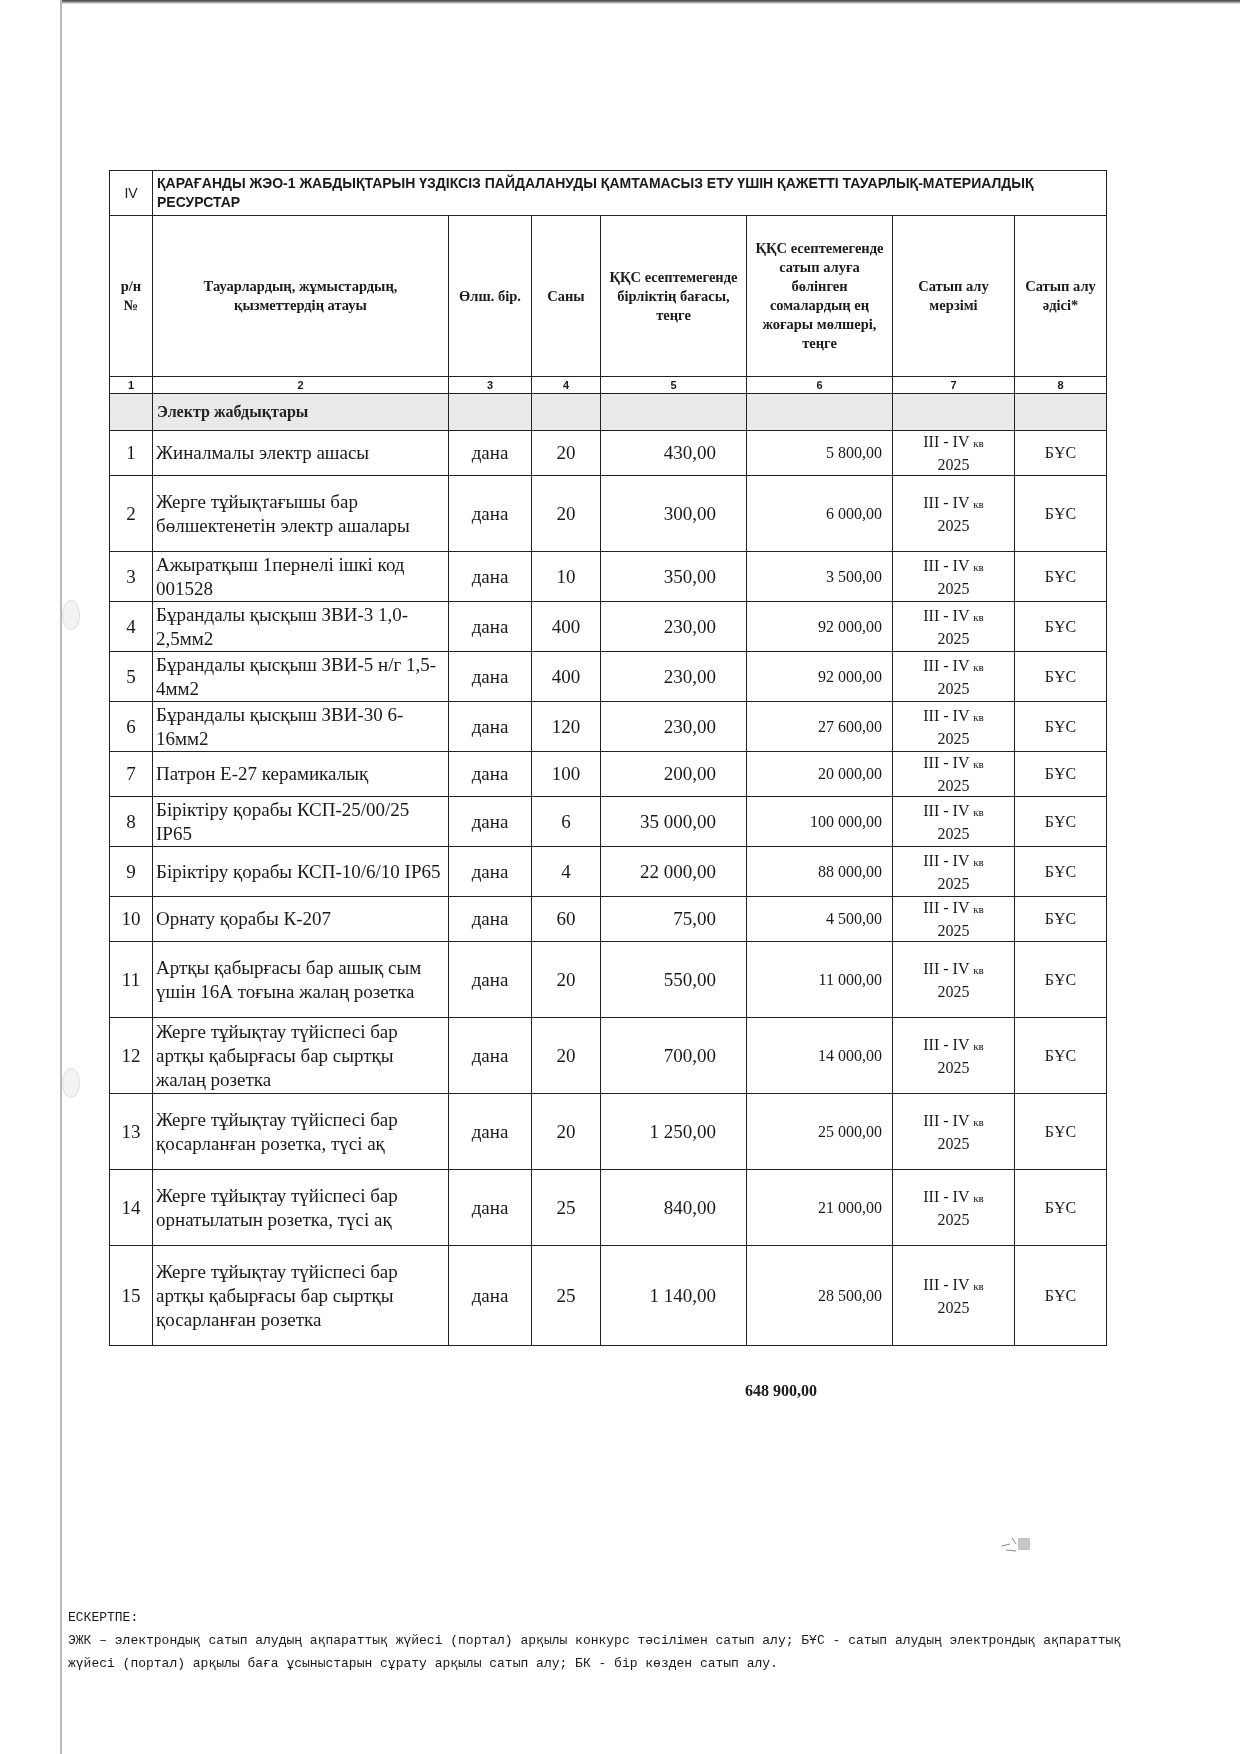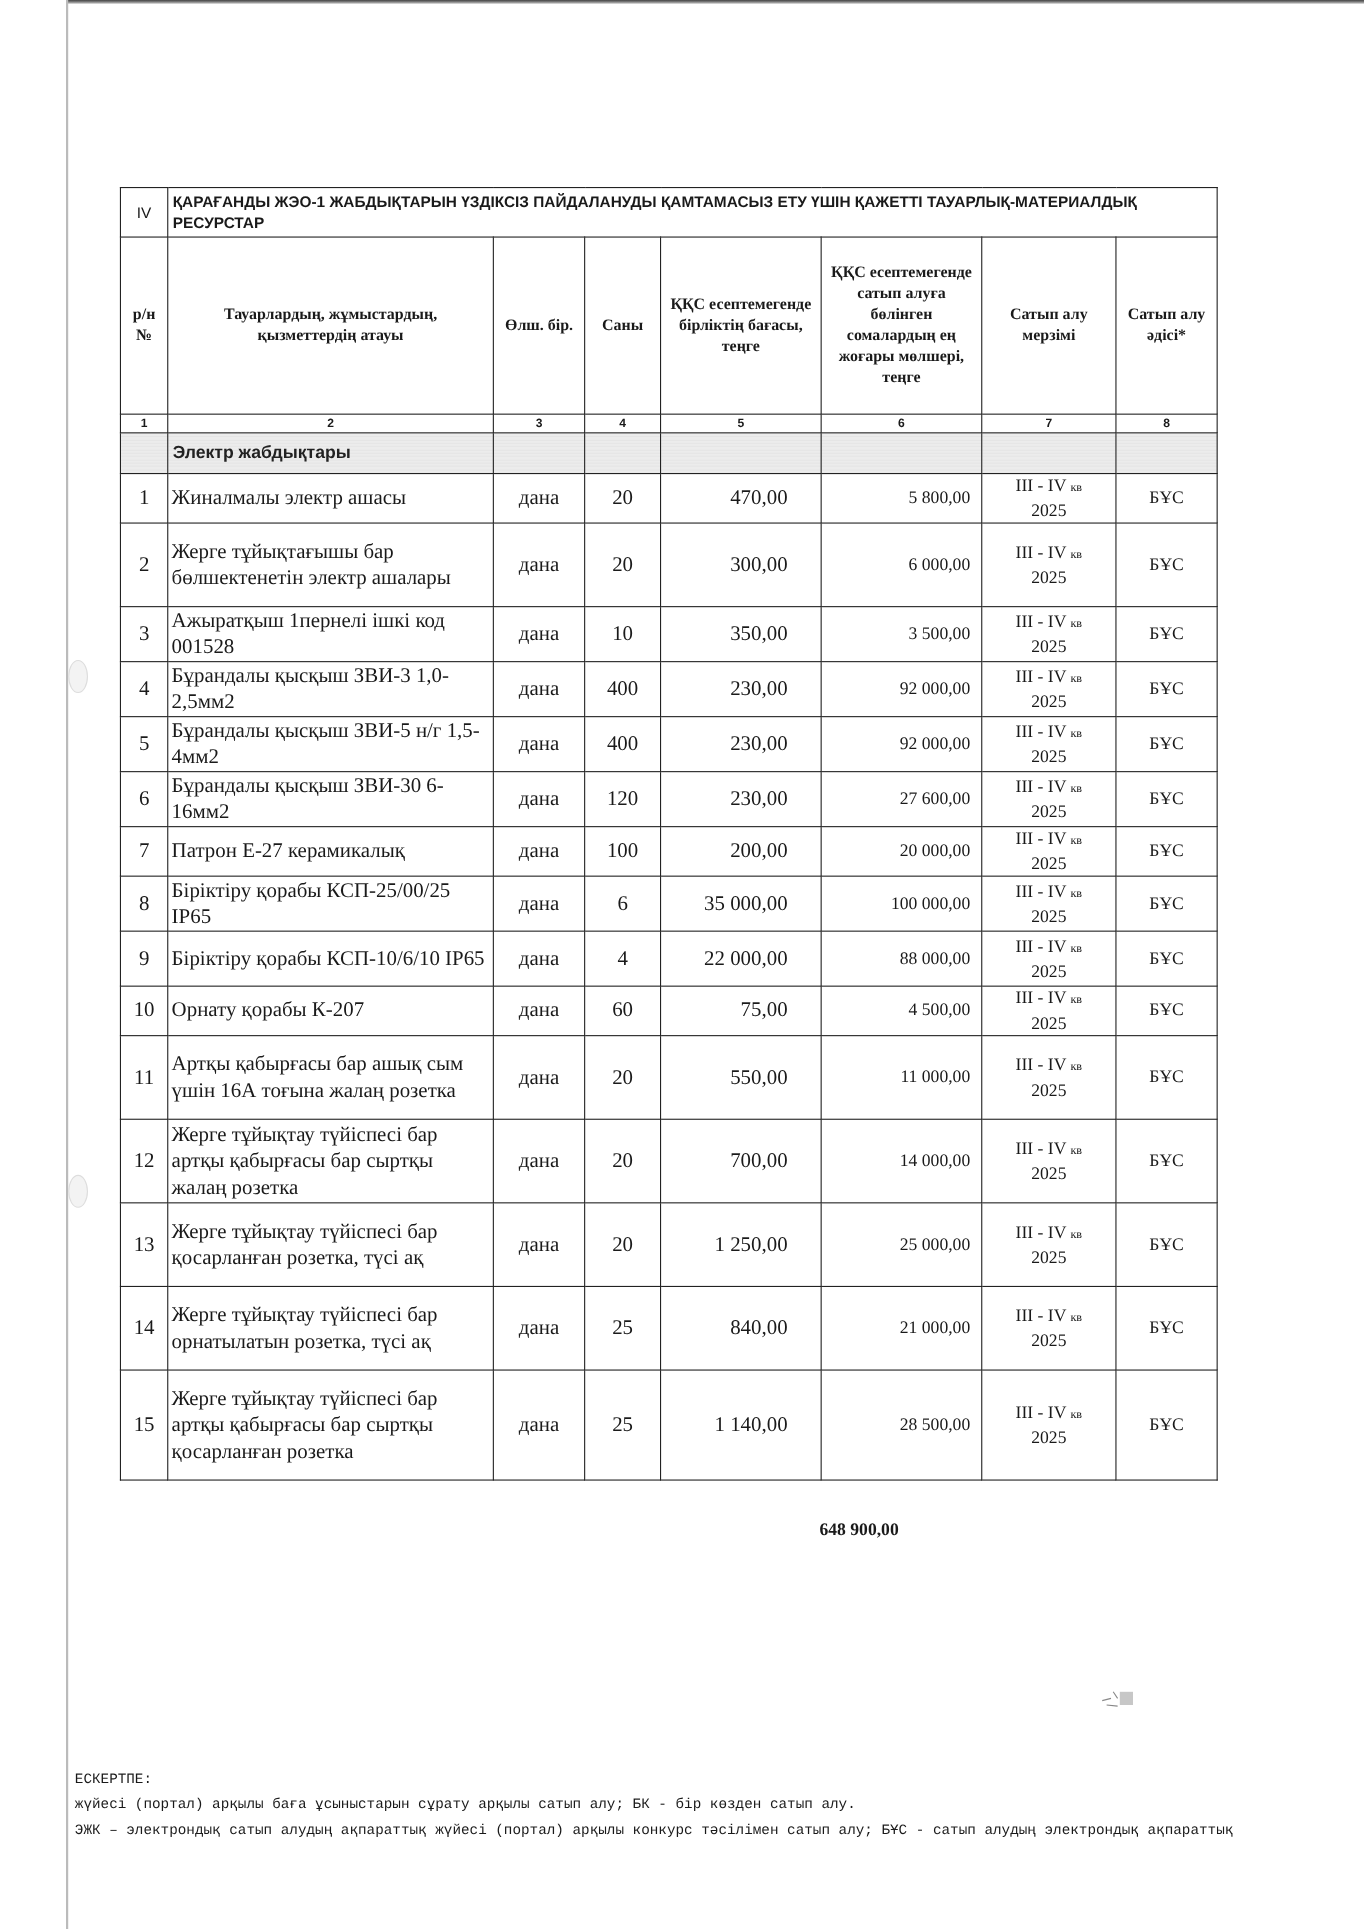--- a/index.html
+++ b/index.html
@@ -10,21 +10,21 @@
 
   table.main { position: absolute; left: 109px; top: 130px; width: 997px; border-collapse: collapse; table-layout: fixed; margin-top: 40px; }
   table.main td, table.main th { border: 1.5px solid #222; padding: 0 4px; vertical-align: middle; }
 
   .sec-num { font-family: "Liberation Sans", sans-serif; font-size: 14px; text-align: center; }
   .sec-title { font-family: "Liberation Sans", sans-serif; font-weight: bold; font-size: 14px; line-height: 19px; padding: 3px 4px !important; text-align: left; }
 
   .hdr th { font-weight: bold; font-size: 14.5px; line-height: 19px; text-align: center; height: 160px; padding: 2px 3px; }
   .colnum td { font-family: "Liberation Sans", sans-serif; font-weight: bold; font-size: 11px; text-align: center; height: 16px; padding: 0; }
   .cat td { height: 36px; background: #ececec; background-image: repeating-linear-gradient(0deg, rgba(0,0,0,0.03) 0 1px, transparent 1px 3px); }
-  .cat td.cat-label { font-family: Liberation Sans, sans-serif; font-size: 16px; font-weight: bold; color: #222; }
+  .cat td.cat-label { font-family: Liberation Serif, serif; font-size: 16px; font-weight: bold; color: #222; }
 
   tr.item td { font-size: 19px; line-height: 24px; }
   tr.item td.c-num { text-align: center; }
   tr.item td.c-name { text-align: left; padding-left: 3px; }
   tr.item td.c-unit { text-align: center; }
   tr.item td.c-qty { text-align: center; }
   tr.item td.c-price { text-align: right; padding-right: 30px; }
   tr.item td.c-sum { text-align: right; padding-right: 10px; font-size: 16px; }
   tr.item td.c-period { text-align: center; font-size: 16px; line-height: 21px; }
   tr.item td.c-method { text-align: center; font-size: 16px; }
@@ -89,21 +89,21 @@
       <td></td>
       <td></td>
     </tr>
   </tbody>
   <tbody id="rows-body">
       <tr class="item" style="height: 42px;">
     <td class="c-num">1</td>
     <td class="c-name">Жиналмалы электр ашасы</td>
     <td class="c-unit">дана</td>
     <td class="c-qty">20</td>
-    <td class="c-price">470,00</td>
+    <td class="c-price">430,00</td>
     <td class="c-sum">5 800,00</td>
     <td class="c-period">
       <span>III - IV</span>
       <span class="kv">кв</span><br>
       <span>2025</span>
     </td>
     <td class="c-method">БҰС</td>
   </tr>
       <tr class="item" style="height: 76px;">
     <td class="c-num">2</td>
@@ -307,15 +307,15 @@
 <div class="total">648 900,00</div>
 
 <svg class="stamp" viewBox="0 0 40 22">
   <path d="M2 14 L10 12 M12 6 L16 12" stroke="#888" stroke-width="1" fill="none"></path>
   <rect x="18" y="6" width="12" height="12" fill="#999" opacity="0.55"></rect>
   <path d="M6 18 L16 19" stroke="#888" stroke-width="1"></path>
 </svg>
 
 <div class="note">
   <div>ЕСКЕРТПЕ:</div>
+  <div>ЭЖК – электрондық сатып алудың ақпараттық жүйесі (портал) арқылы конкурс  тәсілімен сатып алу; БҰС - сатып алудың электрондық ақпараттық</div>
   <div>жүйесі (портал) арқылы баға ұсыныстарын сұрату арқылы сатып алу; БК - бір көзден сатып алу.</div>
-  <div>ЭЖК – электрондық сатып алудың ақпараттық жүйесі (портал) арқылы конкурс  тәсілімен сатып алу; БҰС - сатып алудың электрондық ақпараттық</div>
 </div>
 
 </body></html>

